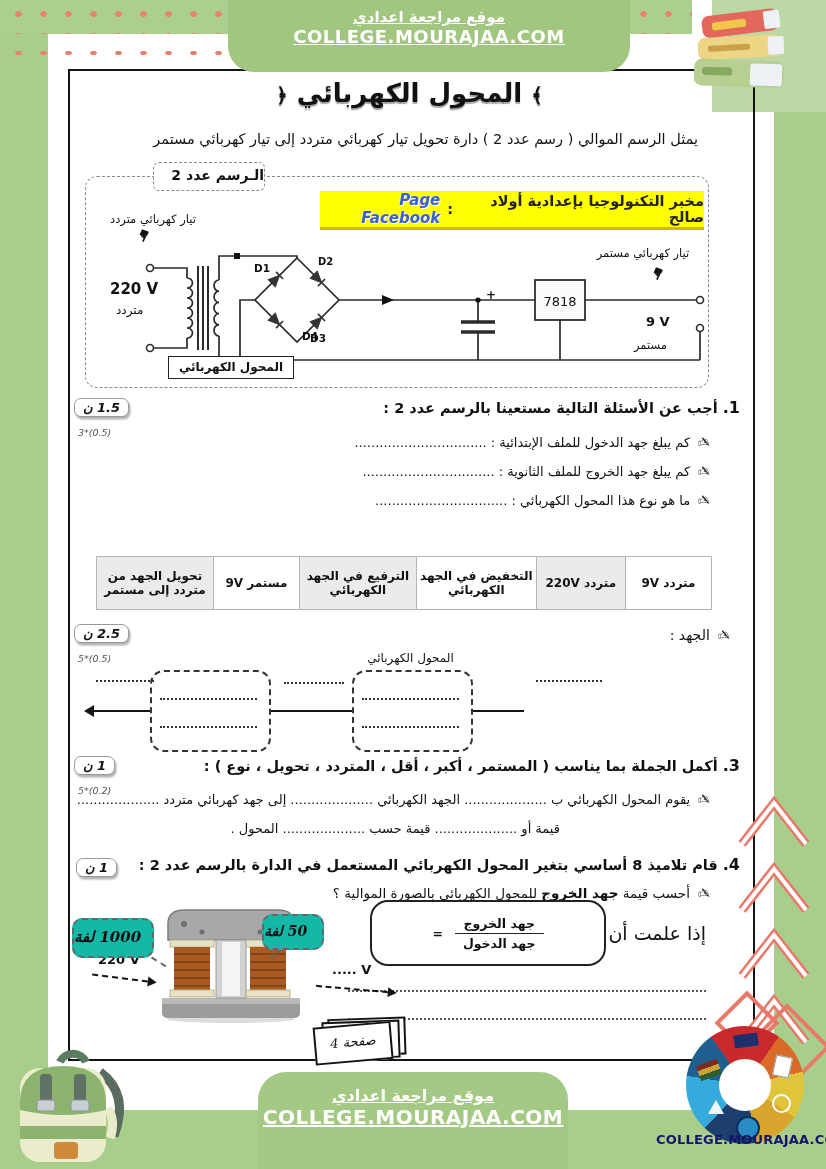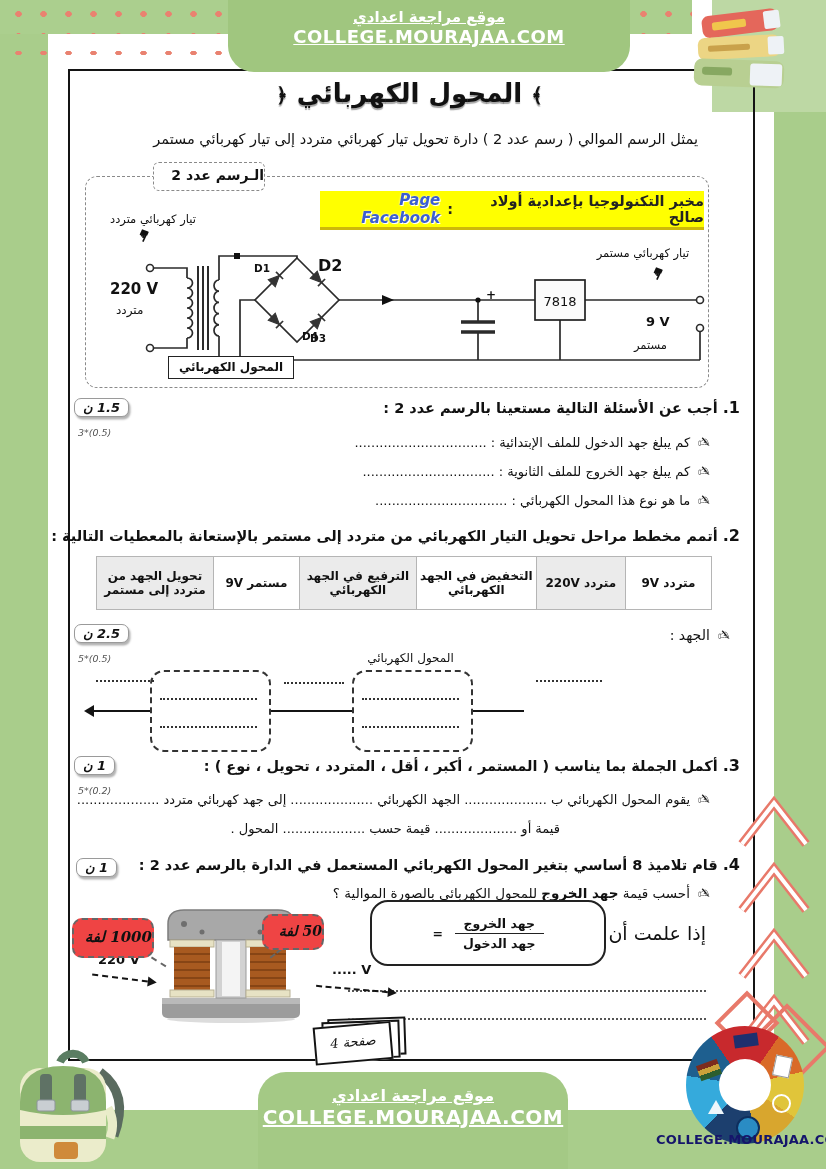--- a/index.html
+++ b/index.html
@@ -54,21 +54,21 @@
   .flowbox{border:2.2px dashed #333;border-radius:14px;background:#fff;z-index:2;}
   .dasharrow{height:0;border-top:2.6px dashed #141414;z-index:3;}
   .dasharrow::after{content:"";position:absolute;right:-9px;top:-6.4px;width:0;height:0;
                     border-top:5px solid transparent;border-bottom:5px solid transparent;border-left:9px solid #141414;}
   
   .formulabox{border:2px solid #222;border-radius:18px;display:flex;direction:rtl;align-items:center;
               justify-content:center;gap:12px;font-size:12.5px;font-weight:bold;z-index:2;background:#fff;}
   .frac{text-align:center;}
   .frac .top{border-bottom:1.6px solid #222;padding:1px 8px 2px;}
   .frac .bot{padding:2px 8px 0;}
-  .callout{border:2px dashed #666;border-radius:10px;background:#ef4444;text-align:right;z-index:4;
+  .callout{border:2px dashed #666;border-radius:10px;background:#14b8a6;text-align:left;z-index:4;
            font-style:italic;font-weight:bold;font-family:"DejaVu Serif",serif;direction:rtl;}
   .conn{height:0;border-top:2px dashed #666;z-index:3;}
   .sheet{position:absolute;width:74px;height:34px;background:#fff;border:2px solid #141414;}
   .sheettext{font-style:italic;font-size:13px;font-family:"DejaVu Serif",serif;text-align:center;line-height:32px;direction:rtl;}
   
   .diamond{border:4px solid #e8796a;transform:rotate(45deg);z-index:1;}
   .donut{border-radius:50%;z-index:2;
     background:conic-gradient(from 325deg,#c8292d 0 70deg,#d96a28 70deg 112deg,#e0c53a 112deg 158deg,
                #d8a62e 158deg 204deg,#1c3f6e 204deg 258deg,#35aadc 258deg 314deg,#1e5f8f 314deg 360deg);}
   .donut-hole{position:absolute;left:33px;top:33px;width:52px;height:52px;border-radius:50%;background:#fff;}
@@ -126,21 +126,21 @@
     <span class="banner-ar">مخبر التكنولوجيا بإعدادية أولاد صالح</span>
     <span class="banner-ar">:</span>
     <span class="banner-en">Page Facebook</span>
   </div>
 
   <div class="abs rtl ctr circlabel" style="left:92px;top:212px;width:122px;">تيار كهربائي متردد</div>
   <div class="abs hand" style="left:136px;top:226px;">☛</div>
   <div class="abs nw" style="left:110px;top:280px;font-size:15px;font-weight:bold;z-index:3;">220 V</div>
   <div class="abs rtl nw" style="left:116px;top:303px;font-size:12px;z-index:3;">متردد</div>
   <div class="abs nw" style="left:254px;top:262px;font-size:10.5px;font-weight:bold;z-index:3;">D1</div>
-  <div class="abs nw" style="left:318px;top:256px;font-size:16px;font-weight:bold;z-index:3;">D2</div>
+  <div class="abs nw" style="left:318px;top:256px;font-size:10px;font-weight:bold;z-index:3;">D2</div>
   <div class="abs nw" style="left:258px;top:330px;font-size:10.5px;font-weight:bold;z-index:3;margin-left:44px;">D4</div>
   <div class="abs nw" style="left:310px;top:332px;font-size:10.5px;font-weight:bold;z-index:3;">D3</div>
   <div class="abs complabel rtl nw" style="left:168px;top:356px;width:124px;height:21px;line-height:21px;">المحول الكهربائي</div>
   <div class="abs ctr nw" style="left:536px;top:294px;width:48px;font-size:13px;z-index:3;">7818</div>
   <div class="abs nw" style="left:486px;top:288px;font-size:12px;font-weight:bold;z-index:3;">+</div>
   <div class="abs rtl ctr circlabel" style="left:582px;top:246px;width:122px;">تيار كهربائي مستمر</div>
   <div class="abs hand" style="left:650px;top:264px;">☛</div>
   <div class="abs nw" style="left:646px;top:314px;font-size:13px;font-weight:bold;z-index:3;">9 V</div>
   <div class="abs rtl nw" style="left:634px;top:338px;font-size:11.5px;z-index:3;">مستمر</div>
 
@@ -203,24 +203,20 @@
   </div>
   <div class="abs rtl qitem nw" style="right:116px;top:463px;">
     <span class="bullet">✍</span>
     <span>كم يبلغ جهد الخروج للملف الثانوية : ................................</span>
   </div>
   <div class="abs rtl qitem nw" style="right:116px;top:492px;">
     <span class="bullet">✍</span>
     <span>ما هو نوع هذا المحول الكهربائي : ................................</span>
   </div>
 
-  <div class="abs rtl qhead nw" style="right:86px;top:526px;">
-    <span class="qnum">2.</span>
-    <span>أتمم مخطط مراحل تحويل التيار الكهربائي من متردد إلى مستمر بالإستعانة بالمعطيات التالية :</span>
-  </div>
   <table class="steps" style="left:96px;top:556px;width:616px;">
     <colgroup>
         <col style="width:14%">
         <col style="width:14.5%">
         <col style="width:19.5%">
         <col style="width:19%">
         <col style="width:14%">
         <col style="width:19%">
       </colgroup>
     <tbody>

